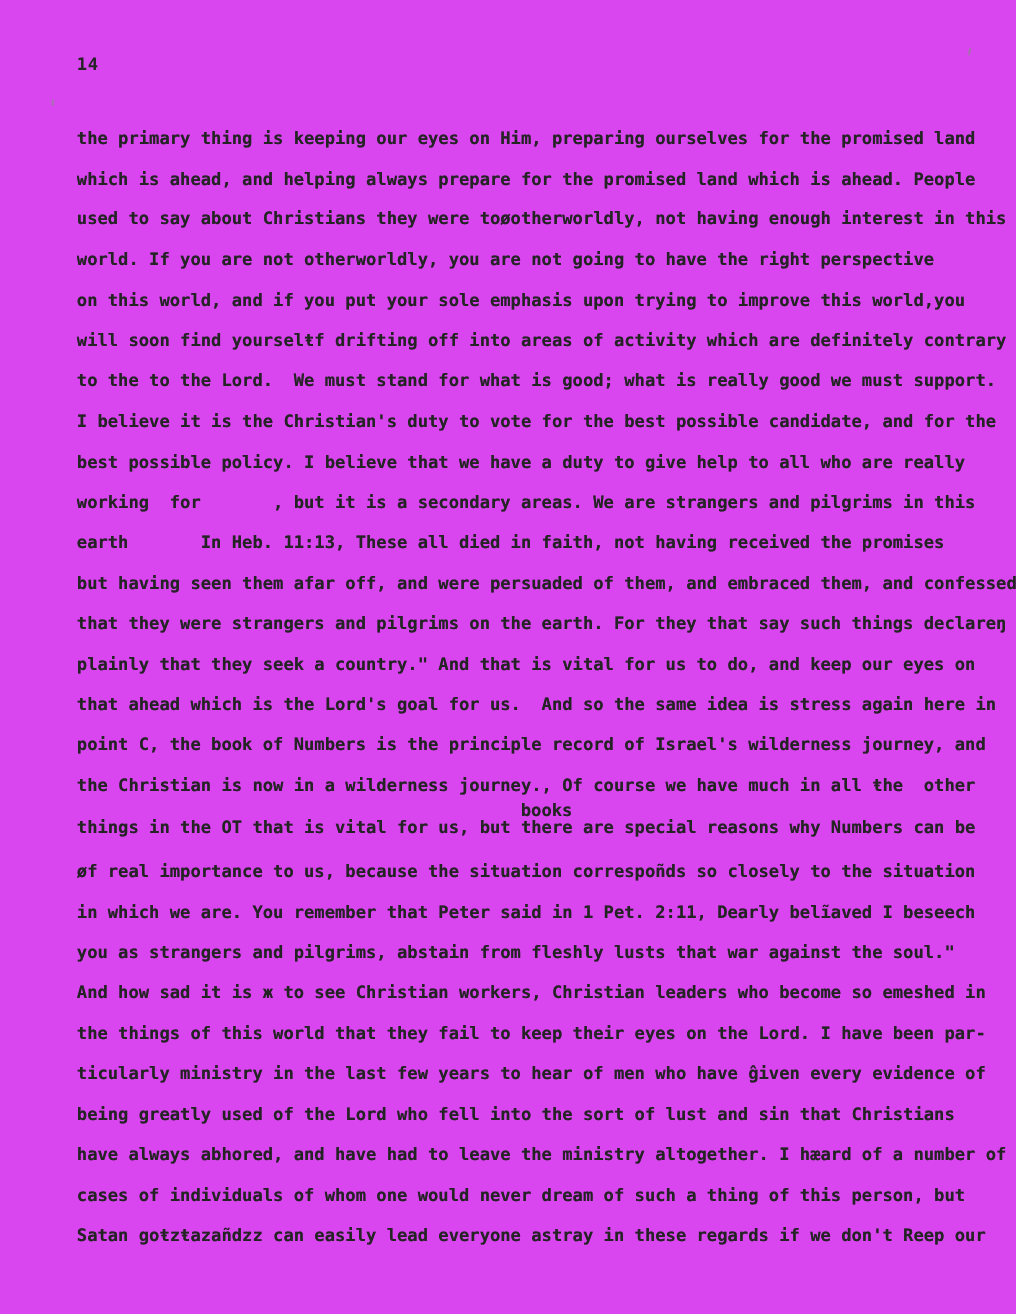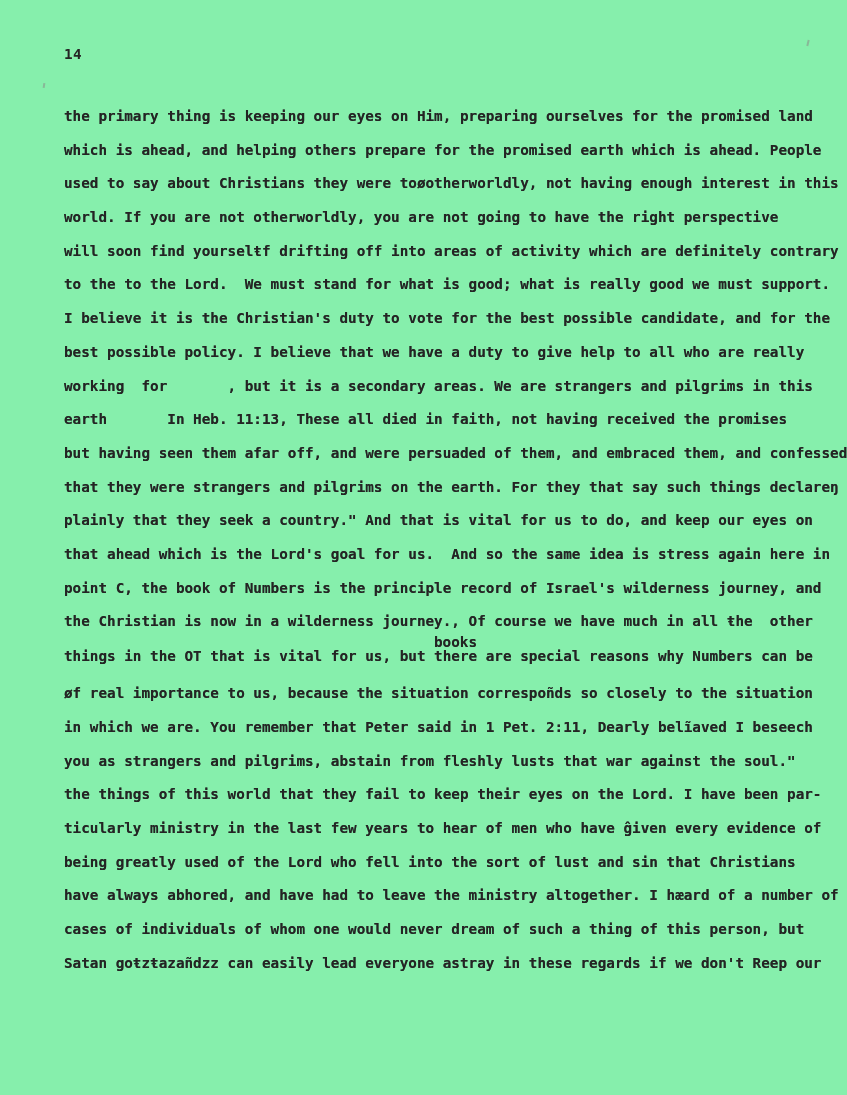--- a/index.html
+++ b/index.html
@@ -4,21 +4,21 @@
 <style>
   html, body {
     margin: 0;
     padding: 0;
     background: #e8e8e8;
   }
   .page {
     position: relative;
     width: 847px;
     height: 1095px;
-    background: #86efac;
+    background: #d946ef;
     overflow: hidden;
     font-family: "DejaVu Sans Mono", "Liberation Mono", monospace;
     color: #242424;
   }
   .page-number {
     position: absolute;
     left: 64px;
     top: 46px;
     font-size: 14.3px;
     font-weight: 700;
@@ -51,40 +51,42 @@
   .speck-2 { left: 43px;  top: 83px; width: 2px; height: 5px; transform: rotate(8deg); }
 </style>
 </head>
 <body>
 
 <div class="page">
   <div class="page-number">14</div>
 
   <div class="doc-body">
     <div class="ln">the primary thing is keeping our eyes on Him, preparing ourselves for the promised land</div>
-    <div class="ln">which is ahead, and helping others prepare for the promised earth which is ahead. People</div>
+    <div class="ln">which is ahead, and helping always prepare for the promised land which is ahead. People</div>
     <div class="ln">used to say about Christians they were toøotherworldly, not having enough interest in this</div>
     <div class="ln">world. If you are not otherworldly, you are not going to have the right perspective</div>
+    <div class="ln">on this world, and if you put your sole emphasis upon trying to improve this world,you</div>
     <div class="ln">will soon find yourselŧf drifting off into areas of activity which are definitely contrary</div>
     <div class="ln">to the to the Lord.  We must stand for what is good; what is really good we must support.</div>
     <div class="ln">I believe it is the Christian's duty to vote for the best possible candidate, and for the</div>
     <div class="ln">best possible policy. I believe that we have a duty to give help to all who are really</div>
     <div class="ln">working  for       , but it is a secondary areas. We are strangers and pilgrims in this</div>
     <div class="ln">earth       In Heb. 11:13, These all died in faith, not having received the promises</div>
     <div class="ln">but having seen them afar off, and were persuaded of them, and embraced them, and confessed th</div>
     <div class="ln">that they were strangers and pilgrims on the earth. For they that say such things declareŋ</div>
     <div class="ln">plainly that they seek a country." And that is vital for us to do, and keep our eyes on</div>
     <div class="ln">that ahead which is the Lord's goal for us.  And so the same idea is stress again here in</div>
     <div class="ln">point C, the book of Numbers is the principle record of Israel's wilderness journey, and</div>
     <div class="ln h21">the Christian is now in a wilderness journey., Of course we have much in all ŧhe  other</div>
     <div class="ln h14">books</div>
     <div class="ln h37">things in the OT that is vital for us, but there are special reasons why Numbers can be</div>
     <div class="ln">øf real importance to us, because the situation correspoñds so closely to the situation</div>
     <div class="ln">in which we are. You remember that Peter said in 1 Pet. 2:11, Dearly belĩaved I beseech</div>
     <div class="ln">you as strangers and pilgrims, abstain from fleshly lusts that war against the soul."</div>
+    <div class="ln">And how sad it is ж to see Christian workers, Christian leaders who become so emeshed in</div>
     <div class="ln">the things of this world that they fail to keep their eyes on the Lord. I have been par-</div>
     <div class="ln">ticularly ministry in the last few years to hear of men who have ĝiven every evidence of</div>
     <div class="ln">being greatly used of the Lord who fell into the sort of lust and sin that Christians</div>
     <div class="ln">have always abhored, and have had to leave the ministry altogether. I hæard of a number of</div>
     <div class="ln">cases of individuals of whom one would never dream of such a thing of this person, but</div>
     <div class="ln">Satan goŧzŧazañdzz can easily lead everyone astray in these regards if we don't Reep our</div>
   </div>
 
   <span class="speck speck-1"></span>
   <span class="speck speck-2"></span>

